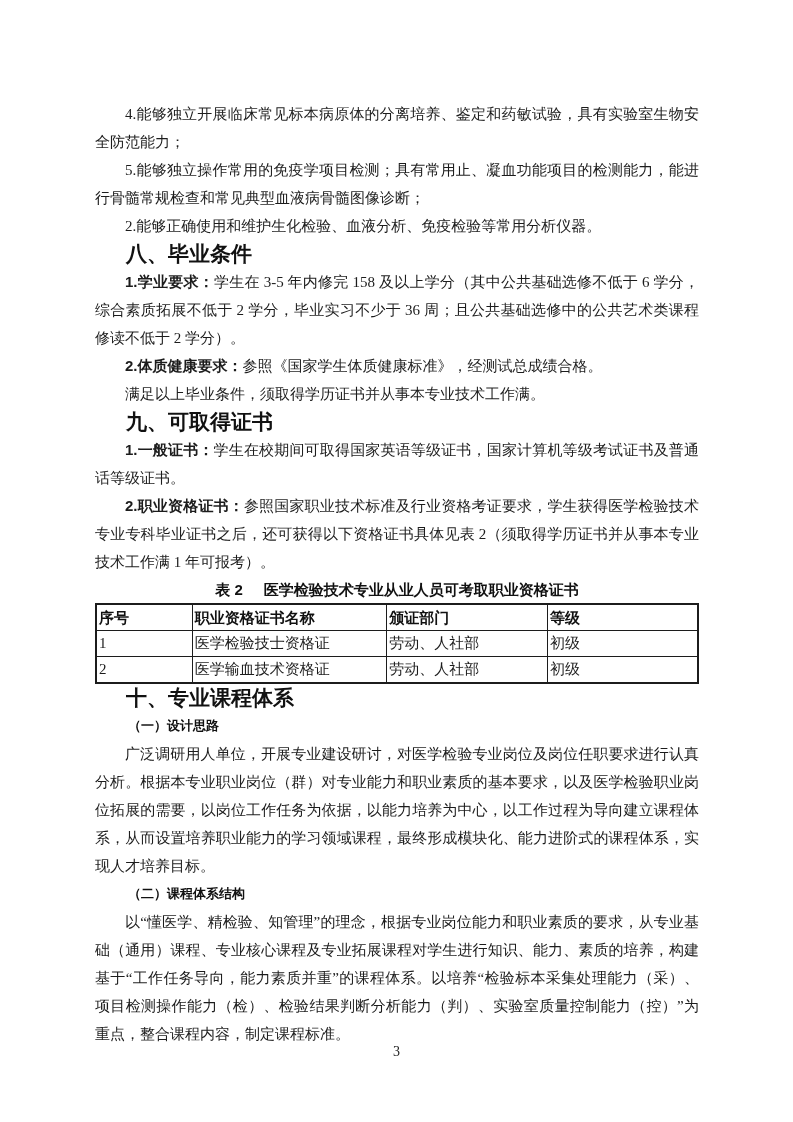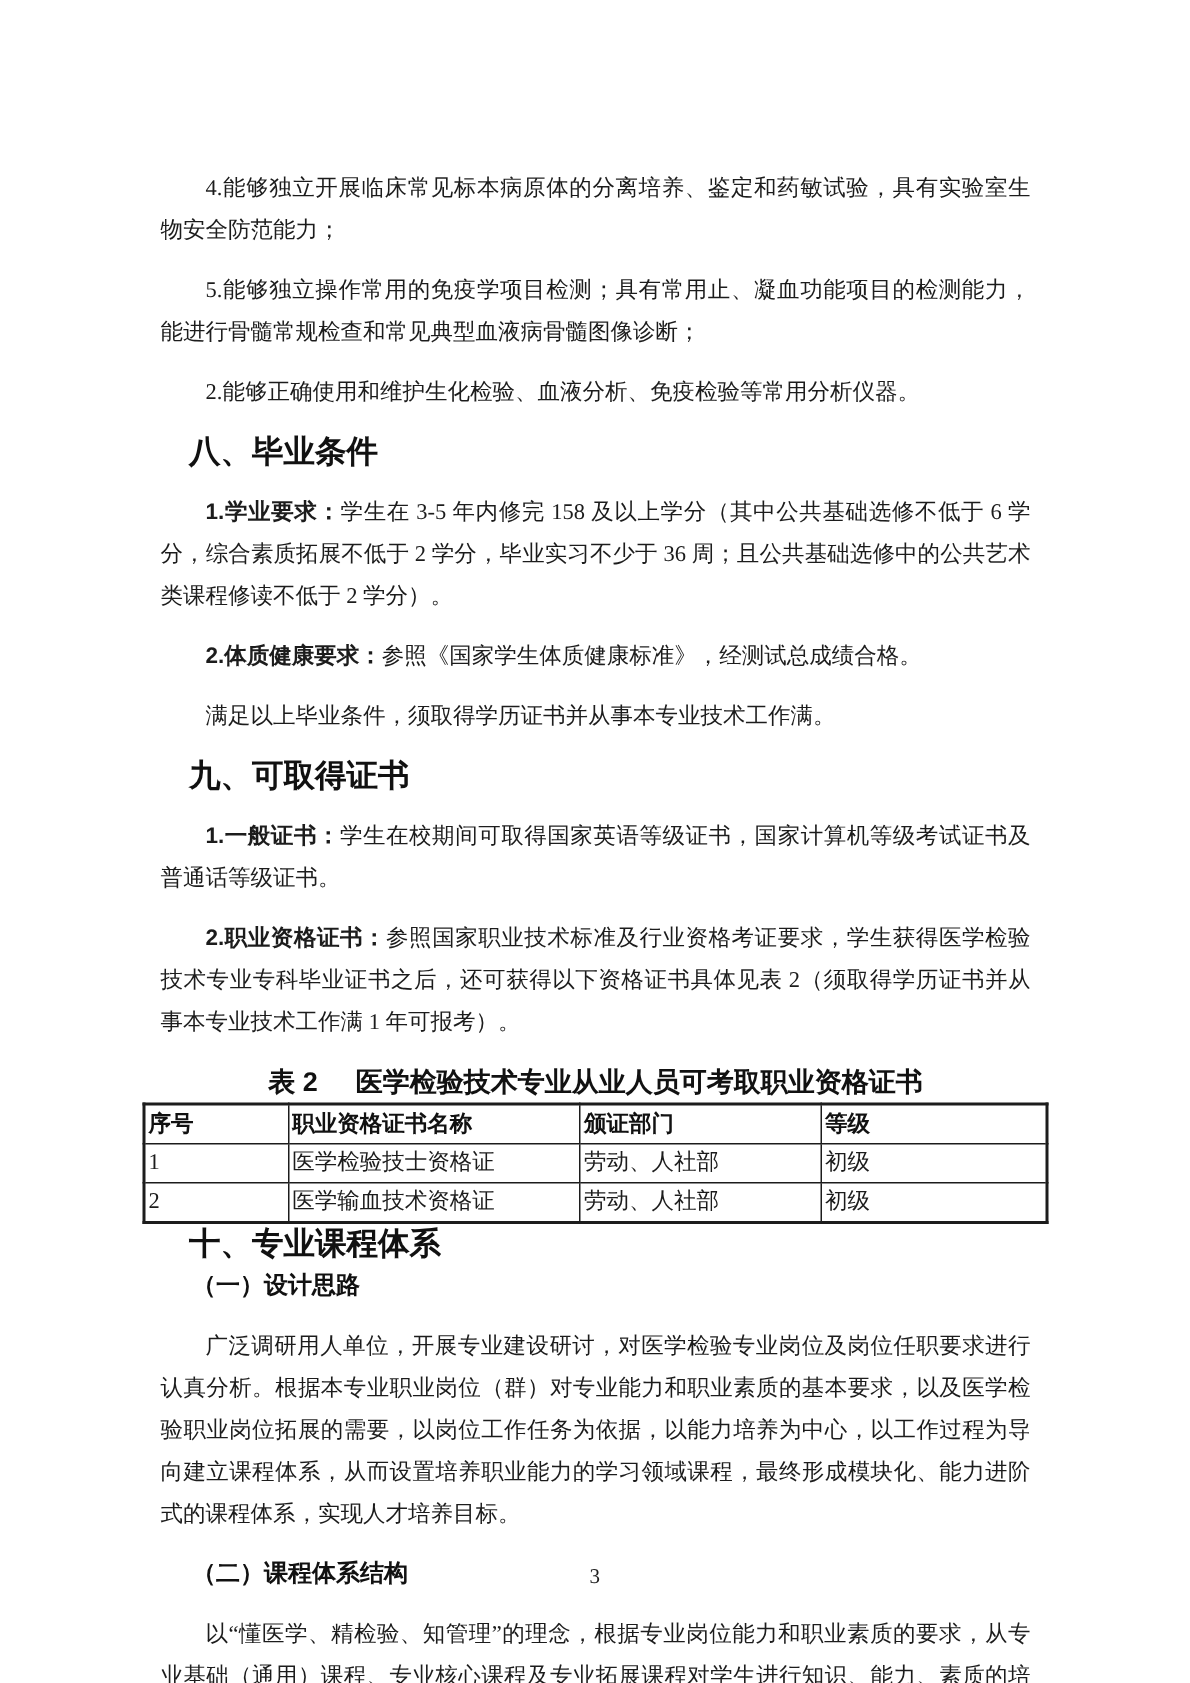--- a/index.html
+++ b/index.html
@@ -16,21 +16,21 @@
     font-family: "Liberation Serif", "DejaVu Serif", serif;
     color: #1c1c1c;
   }
   .content {
     position: absolute;
     left: 95px;
     top: 100px;
     width: 604px;
   }
   .body-p {
-    margin: 12px;
+    margin: 0;
     font-size: 15px;
     line-height: 28px;
     text-align: justify;
     text-indent: 2em;
     color: #1c1c1c;
   }
   .lead {
     font-weight: 700;
     font-family: "Liberation Sans", "DejaVu Sans", sans-serif;
   }
@@ -41,30 +41,30 @@
     font-weight: 700;
     font-size: 21px;
     line-height: 28px;
     color: #111111;
   }
   .h2 {
     margin: 0;
     padding-left: 33px;
     font-family: "Liberation Sans", "DejaVu Sans", sans-serif;
     font-weight: 700;
-    font-size: 16px;
+    font-size: 13px;
     line-height: 28px;
     color: #111111;
   }
   .table-caption {
     margin: 0;
     text-align: center;
     font-family: "Liberation Sans", "DejaVu Sans", sans-serif;
     font-weight: 700;
-    font-size: 18px;
+    font-size: 15px;
     line-height: 27px;
     color: #111111;
   }
   .table-caption .cap-label {
     margin-right: 1.4em;
   }
   table.cert-table {
     width: 100%;
     border-collapse: collapse;
     border: 2px solid #1c1c1c;

